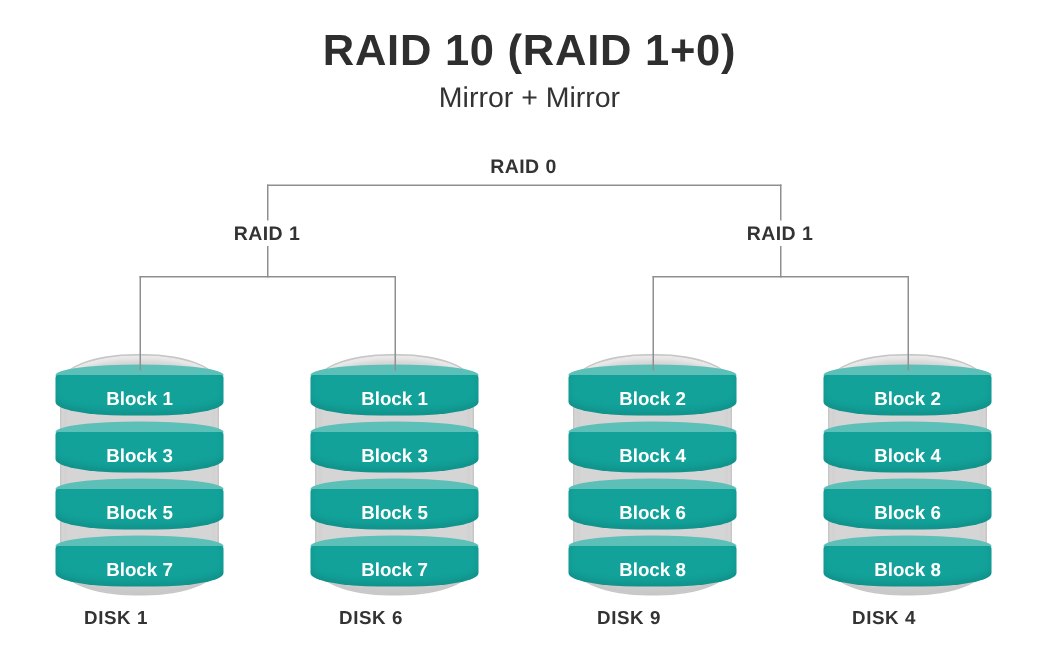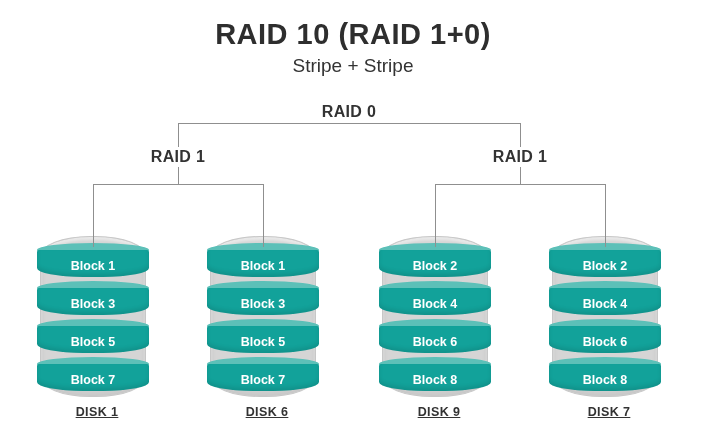--- a/index.html
+++ b/index.html
@@ -34,21 +34,21 @@
     color:var(--text);
   }
   .line{position:absolute;background:var(--line);z-index:3;}
   .line.h{height:1px;}
   .line.v{width:1px;}
   .node-label{
     position:absolute;z-index:4;
     transform:translateX(-50%);
     background:#ffffff;
     padding:1px 5px;
-    font-size:16px;font-weight:700;letter-spacing:.3px;
+    font-size:13px;font-weight:700;letter-spacing:.3px;
     color:var(--text);
     white-space:nowrap;
   }
   .disk{position:absolute;top:236px;width:106px;z-index:2;}
   .casing{
     box-sizing:border-box;
     width:106px;height:161px;
     background:var(--casing);
     border:1px solid var(--casing-edge);
     border-radius:50px / 20px;
@@ -69,34 +69,32 @@
     box-shadow:inset 0 -3px 4px rgba(0,0,0,.10);
   }
   .block .blabel{
     position:absolute;bottom:4px;left:0;width:100%;
     text-align:center;
     font-size:12.5px;font-weight:700;
     color:var(--block-text);
     z-index:1;
   }
   .dlabel{
-    position:absolute;top:169px;left:4px;width:106px;
-    text-align:center;
+    position:absolute;top:169px;left:16px;width:106px;
     font-size:12.5px;font-weight:700;letter-spacing:.4px;
     color:var(--text);
-    text-decoration:underline;
   }
 </style>
 </head>
 <body>
 
 <div class="stage">
 
   <div class="title">RAID 10 (RAID 1+0)</div>
-  <div class="subtitle">Stripe + Stripe</div>
+  <div class="subtitle">Mirror + Mirror</div>
 
   <div class="node-label" style="left:349px;top:102px;">RAID 0</div>
   <div class="node-label" style="left:178px;top:147px;">RAID 1</div>
   <div class="node-label" style="left:520px;top:147px;">RAID 1</div>
 
   <div class="line h" style="left:178px;top:123px;width:343px;"></div>
   <div class="line v" style="left:178px;top:123px;height:62px;"></div>
   <div class="line v" style="left:520px;top:123px;height:62px;"></div>
   <div class="line h" style="left:93px;top:184px;width:171px;"></div>
   <div class="line h" style="left:435px;top:184px;width:171px;"></div>
@@ -199,16 +197,16 @@
         <div class="cap"></div>
         <div class="body"></div>
         <div class="blabel">Block 6</div>
       </div>
       <div class="block">
         <div class="cap"></div>
         <div class="body"></div>
         <div class="blabel">Block 8</div>
       </div>
     </div>
-    <div class="dlabel">DISK 7</div>
+    <div class="dlabel">DISK 4</div>
   </div>
 
 </div>
 
 </body></html>

